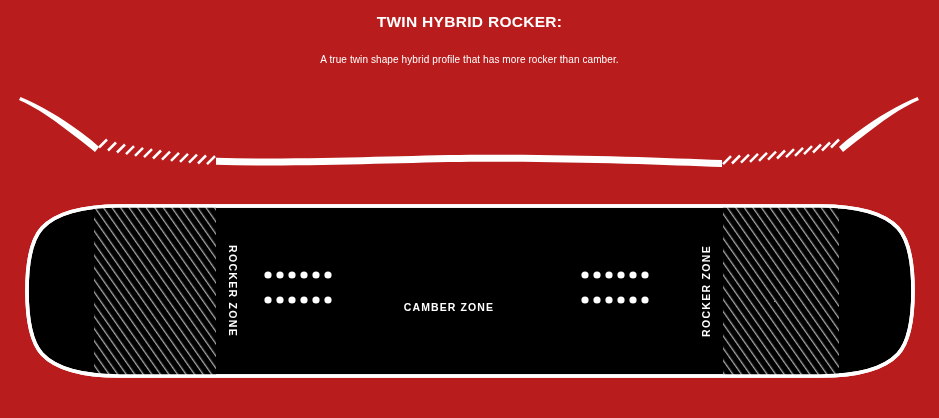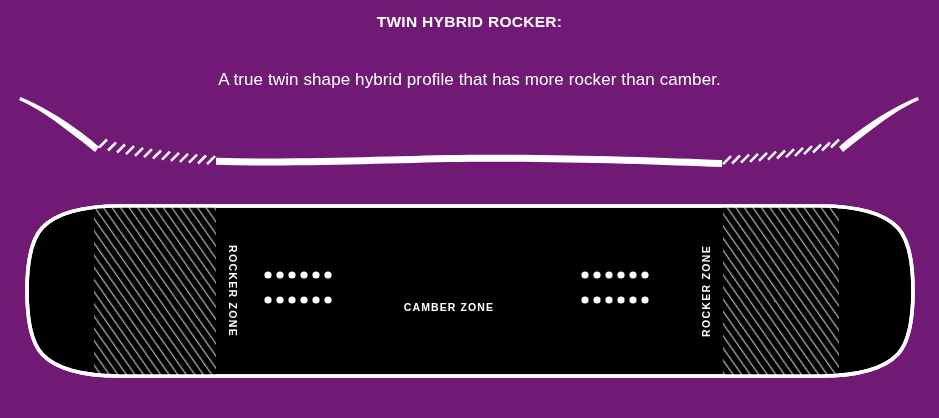--- a/index.html
+++ b/index.html
@@ -11,43 +11,43 @@
     width: 939px;
     height: 418px;
     overflow: hidden;
     font-family: "Liberation Sans", sans-serif;
     color: #ffffff;
   }
   #stage {
     position: relative;
     width: 939px;
     height: 418px;
-    background: #701a75;
+    background: #b91c1c;
   }
 
   
   #heading-block {
     position: absolute;
     left: 0;
     top: 0;
     width: 939px;
     text-align: center;
   }
   #title {
     margin: 0;
     padding-top: 13px;
     font-size: 15.5px;
     font-weight: bold;
     letter-spacing: 0.3px;
     color: #ffffff;
   }
   #subtitle {
-    margin: 16px;
+    margin: 0;
     padding-top: 23px;
-    font-size: 17px;
+    font-size: 10px;
     font-weight: normal;
     letter-spacing: 0.1px;
     color: #ffffff;
   }
 
   
   #profile-view,
   #top-view {
     position: absolute;
     left: 0;

